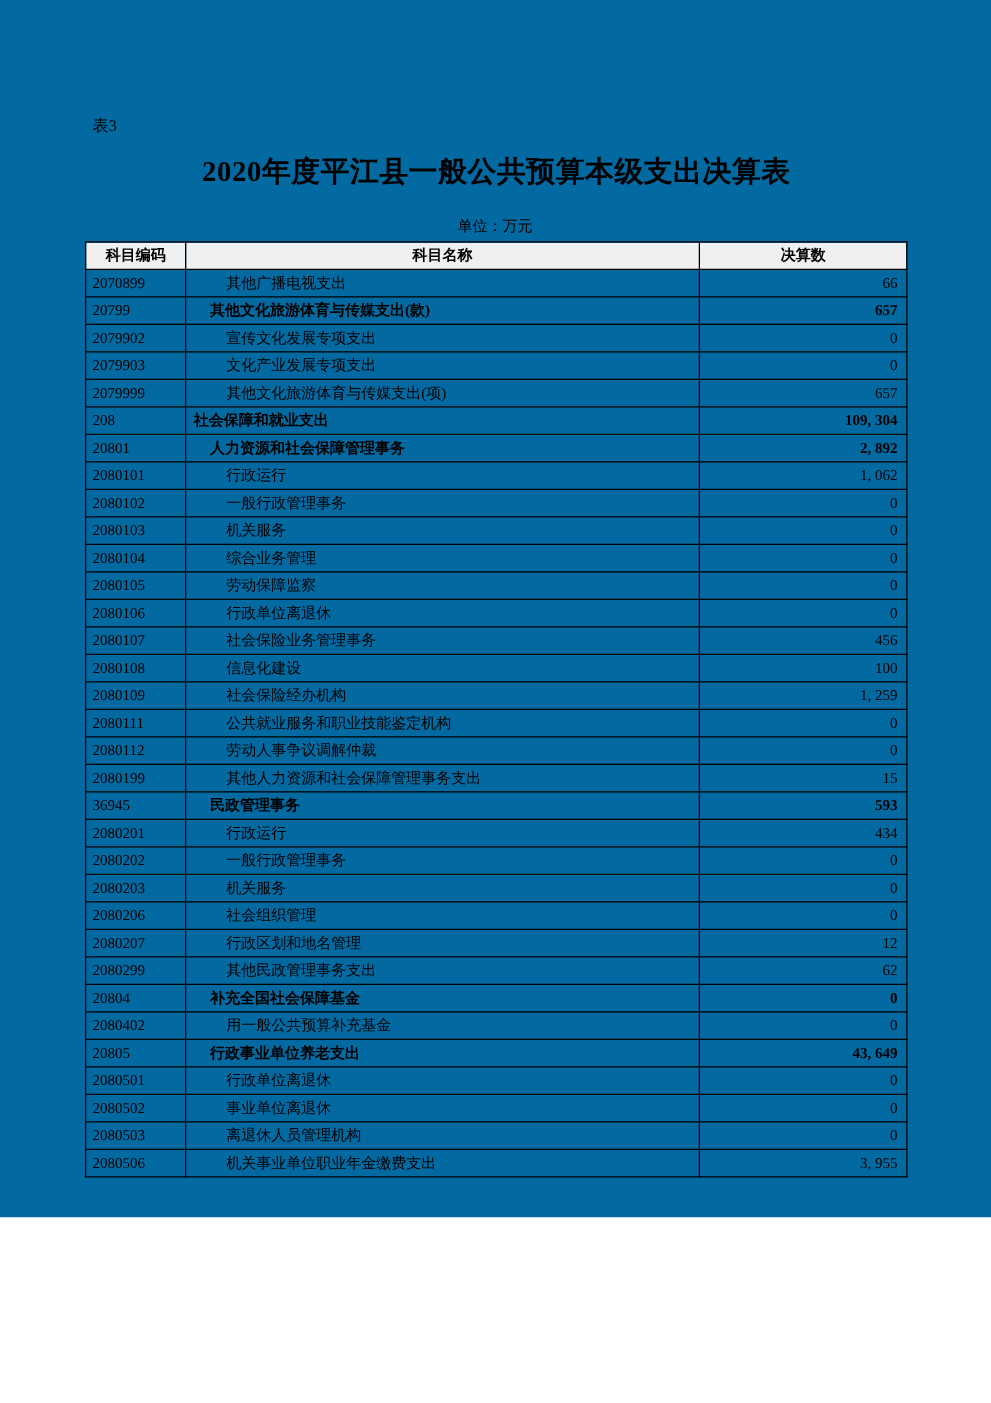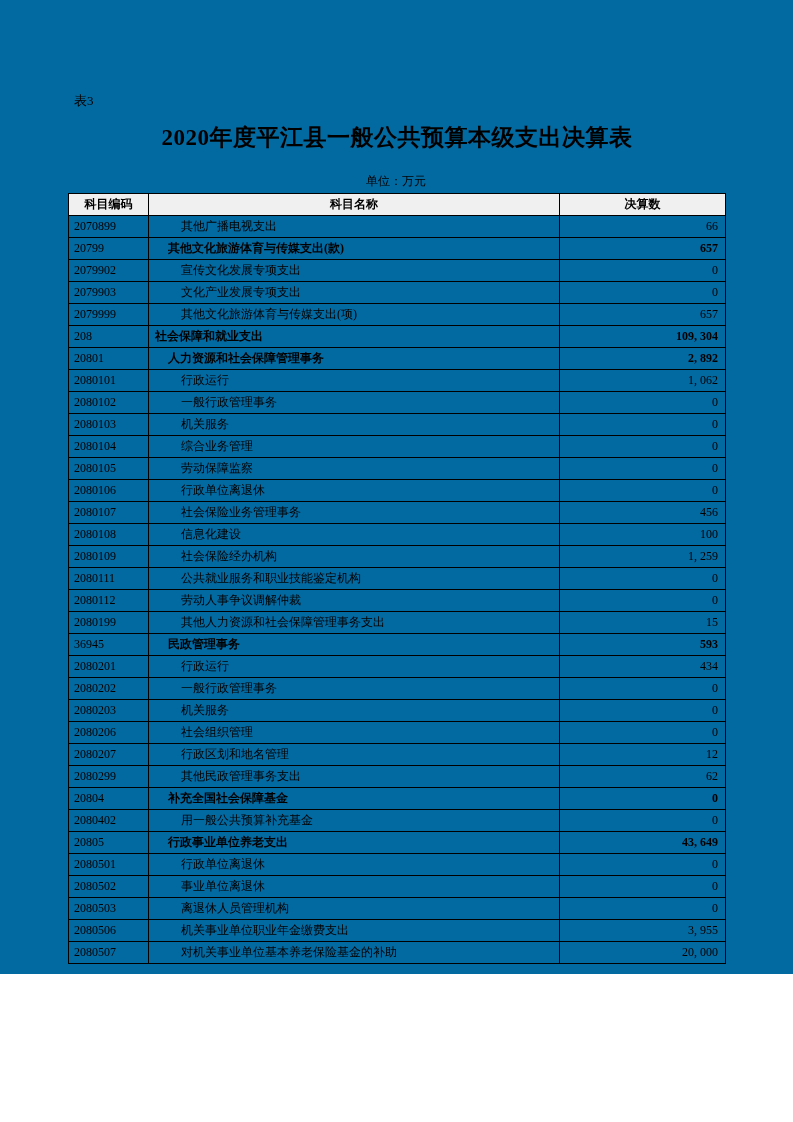--- a/index.html
+++ b/index.html
@@ -253,20 +253,15 @@
         <tr>
           <td class="code">2080503</td>
           <td class="name indent2">离退休人员管理机构</td>
           <td class="value">0</td>
         </tr>
         <tr>
           <td class="code">2080506</td>
           <td class="name indent2">机关事业单位职业年金缴费支出</td>
           <td class="value">3, 955</td>
         </tr>
-        <tr>
-          <td class="code">2080507</td>
-          <td class="name indent2">对机关事业单位基本养老保险基金的补助</td>
-          <td class="value">20, 000</td>
-        </tr>
       </tbody>
   </table>
 </div>
 
 </body></html>

